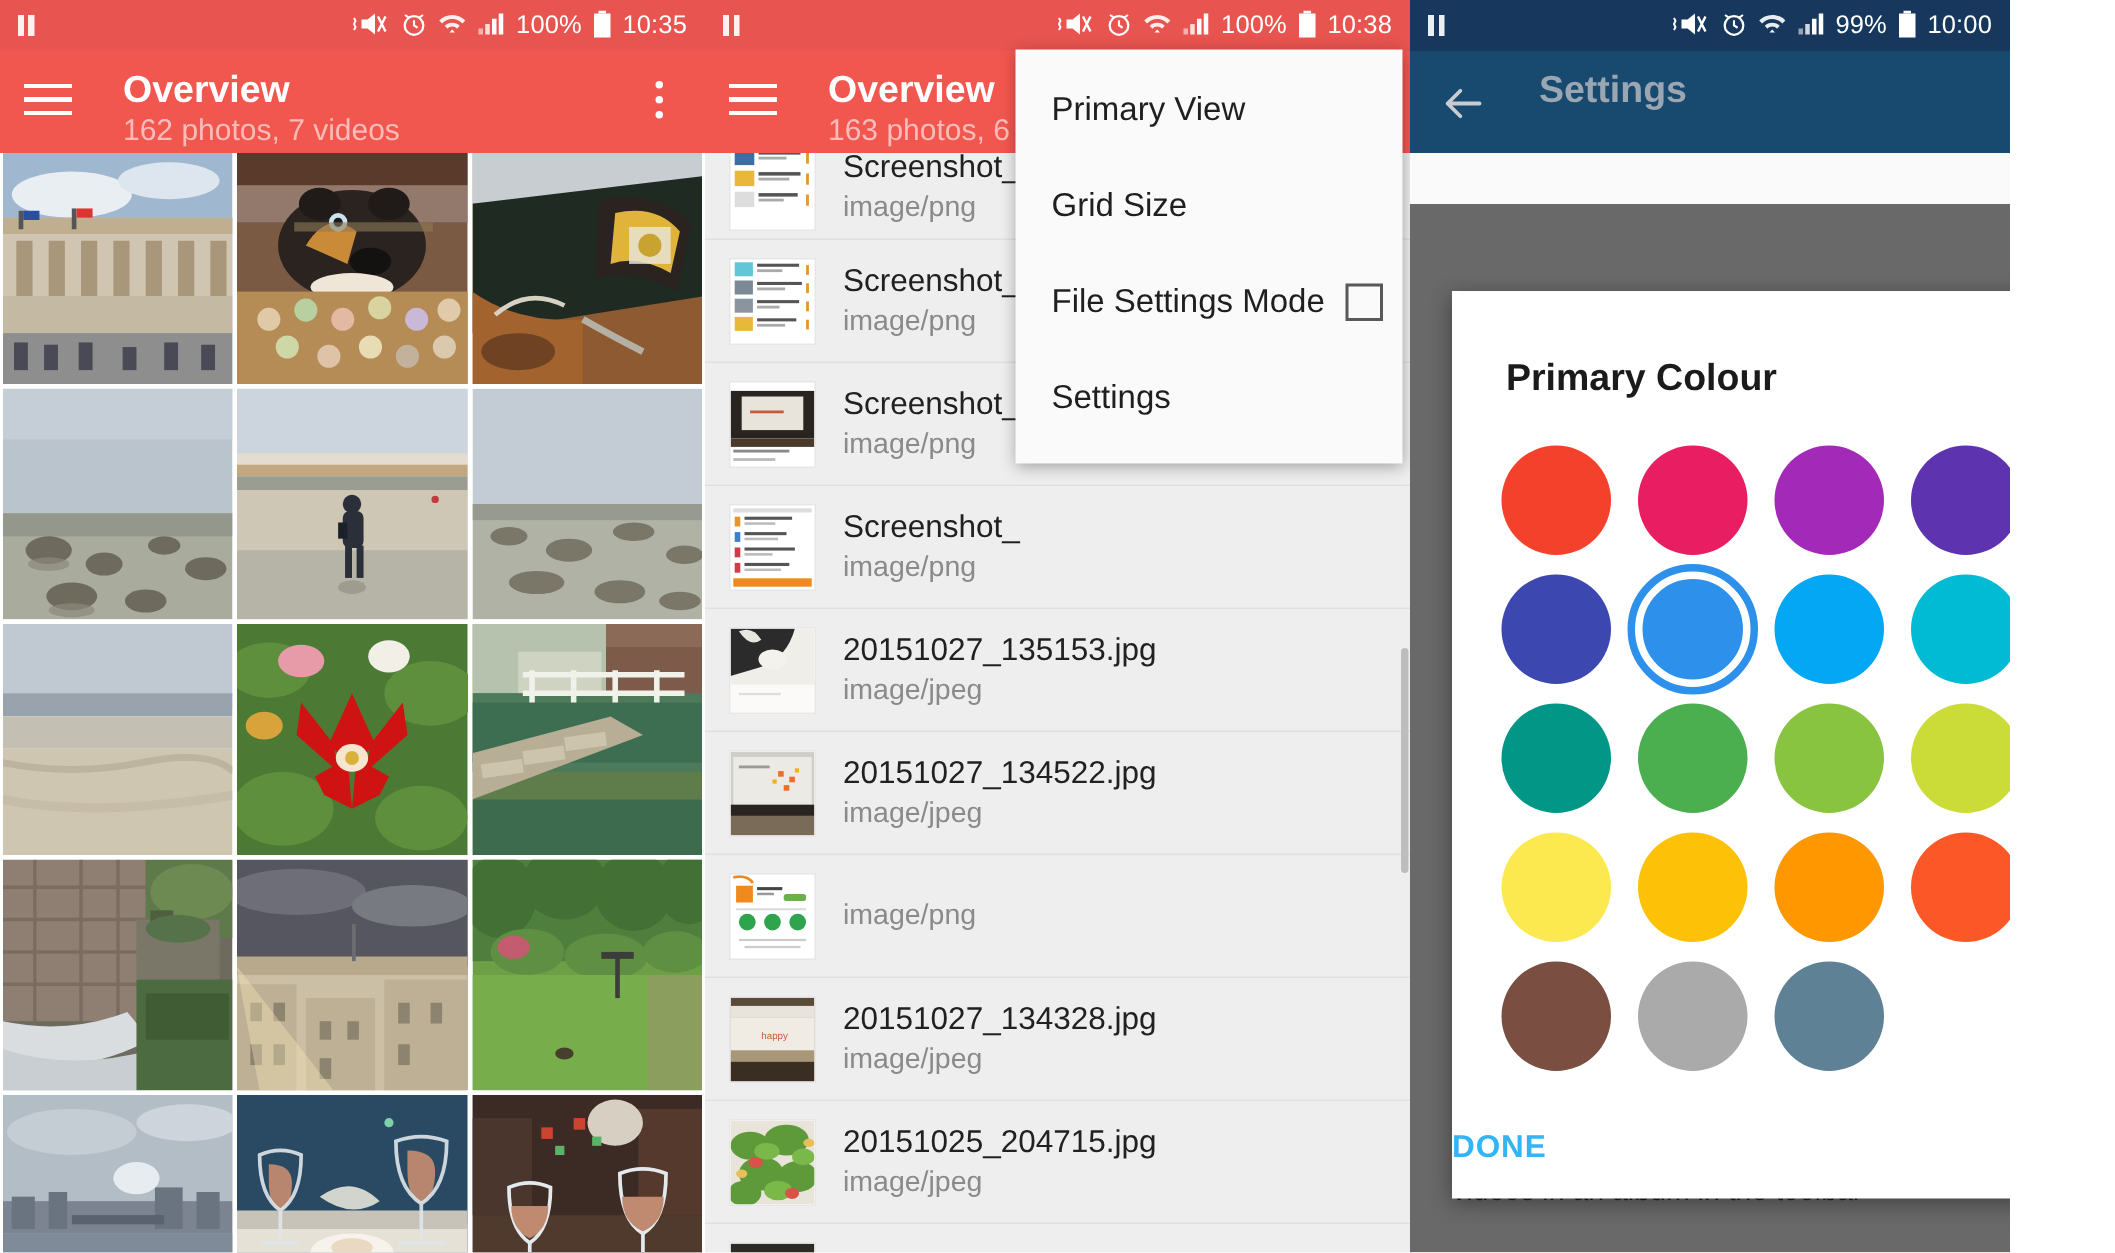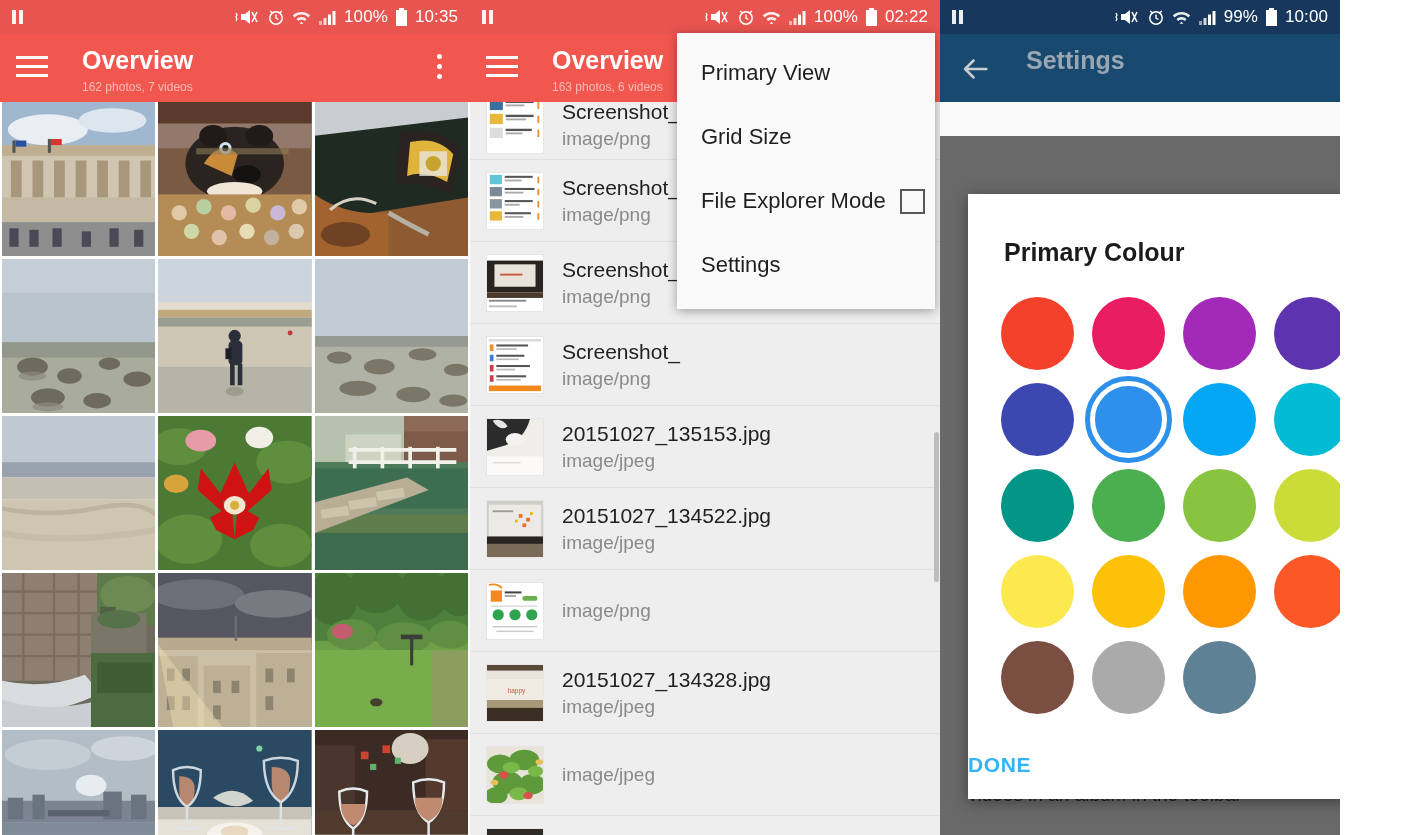--- a/index.html
+++ b/index.html
@@ -22,41 +22,41 @@
     position: relative; height: 34px; width: 100%;
     display: flex; align-items: center;
     padding: 0 12px; color: #fff;
   }
   .sb-red  { background: #e8544f; }
   .sb-navy { background: #17385c; }
   .sb-left { display: flex; align-items: center; gap: 3px; }
   .sb-pause { display: inline-block; width: 11px; height: 14px;
     background: linear-gradient(to right, currentColor 0 4px, transparent 4px 7px, currentColor 7px 11px);
     opacity: .92; }
-  .sb-right { margin-left: auto; display: flex; align-items: center; gap: 7px; font-size: 17px; }
+  .sb-right { margin-left: auto; display: flex; gap: 7px; font-size: 17px; }
   .sb-right svg { display: block; }
   .sb-pct { font-size: 17px; letter-spacing: .1px; }
   .sb-time { font-size: 17px; letter-spacing: .1px; }
 
   
   .toolbar { position: relative; display: flex; align-items: flex-start; height: 68px; }
   .tb-red  { background: #f2574f; }
   .tb-navy { background: #18496f; }
   .tb-hamburger {
     width: 32px; height: 22px; margin: 22px 0 0 16px; flex: 0 0 auto; cursor: pointer;
     background: linear-gradient(to bottom,
       #fff 0 3px, transparent 3px 9px,
       #fff 9px 12px, transparent 12px 18px,
       #fff 18px 21px, transparent 21px 22px);
   }
   .tb-back { width: 34px; height: 34px; margin: 18px 0 0 18px; flex: 0 0 auto; cursor: pointer; }
   .tb-titles { margin: 10px 0 0 34px; flex: 1 1 auto; min-width: 0; }
   .tb-title { color: #ffffff; font-size: 25px; font-weight: bold; line-height: 32px; white-space: nowrap; }
   .tb-title-dim { color: #9aa6b2; font-weight: bold; }
-  .tb-sub { color: #f9bcb8; font-size: 12px; line-height: 22px; white-space: nowrap; }
+  .tb-sub { color: #f9bcb8; font-size: 20px; line-height: 22px; white-space: nowrap; }
   .tb-overflow { width: 34px; margin: 20px 14px 0 auto; flex: 0 0 auto; cursor: pointer;
     display: flex; flex-direction: column; align-items: center; gap: 5px; }
   .tb-overflow i { width: 5px; height: 5px; border-radius: 50%; background: #fff; display: block; }
 
   
   .grid { display: grid; grid-template-columns: repeat(3, 1fr); gap: 3px; padding: 0 2px;
           background: #ffffff; }
   .cell { width: 100%; height: 154px; overflow: hidden; position: relative; }
   .cell svg { width: 100%; height: 100%; display: block; }
 
@@ -564,21 +564,21 @@
           <rect x="1" y="12" width="3" height="4" fill="#fff" opacity=".55"></rect>
           <rect x="5.5" y="9" width="3" height="7" fill="#fff" opacity=".8"></rect>
           <rect x="10" y="5.5" width="3" height="10.5" fill="#fff"></rect>
           <rect x="14.5" y="2" width="3" height="14" fill="#fff"></rect>
         </svg>
         <span class="sb-pct">100%</span>
         <svg width="13" height="19" viewBox="0 0 13 19">
           <rect x="4" y="0" width="5" height="2" fill="#fff"></rect>
           <rect x="1" y="2" width="11" height="16" fill="#fff"></rect>
         </svg>
-        <span class="sb-time">02:22</span>
+        <span class="sb-time">10:38</span>
       </span>
     </div>
 
     <div class="toolbar tb-red">
       <div class="tb-hamburger"></div>
       <div class="tb-titles">
         <div class="tb-title">Overview</div>
         <div class="tb-sub">163 photos, 6 videos</div>
       </div>
     </div>
@@ -788,20 +788,21 @@
                 <ellipse cx="18" cy="30" rx="5" ry="4"></ellipse>
                 <ellipse cx="44" cy="52" rx="5" ry="4"></ellipse>
               </g>
             <g fill="#e8c05a">
                 <ellipse cx="8" cy="38" rx="4" ry="3"></ellipse>
                 <ellipse cx="56" cy="16" rx="4" ry="3"></ellipse>
               </g>
           </svg>
         </div>
         <div class="fmeta">
+          <div class="fname">20151025_204715.jpg</div>
           <div class="ftype">image/jpeg</div>
         </div>
       </div>
 
       <div class="frow" style="border-bottom:none">
         <div class="fthumb">
           <svg viewBox="0 0 60 60">
             <rect width="60" height="60" fill="#2e2a26"></rect>
           </svg>
         </div>
@@ -812,21 +813,21 @@
     </div>
 
     <div class="menu">
       <div class="menuitem">
         <span>Primary View</span>
       </div>
       <div class="menuitem">
         <span>Grid Size</span>
       </div>
       <div class="menuitem">
-        <span>File Explorer Mode</span>
+        <span>File Settings Mode</span>
         <span class="menu-check"></span>
       </div>
       <div class="menuitem">
         <span>Settings</span>
       </div>
     </div>
   </div>
 
   <div class="panel panel-c">
 

